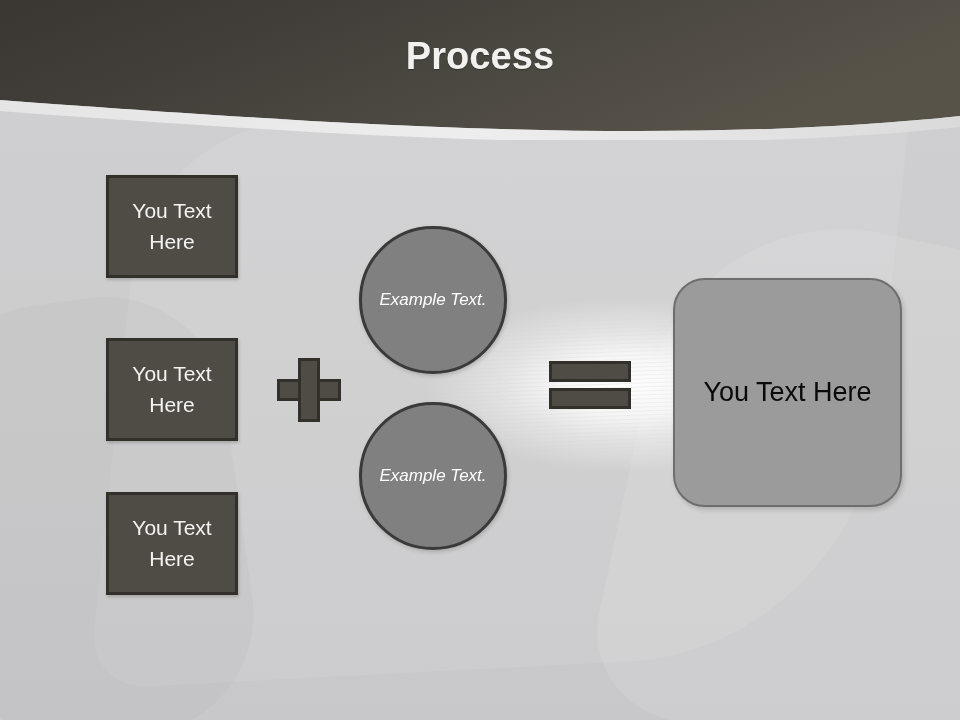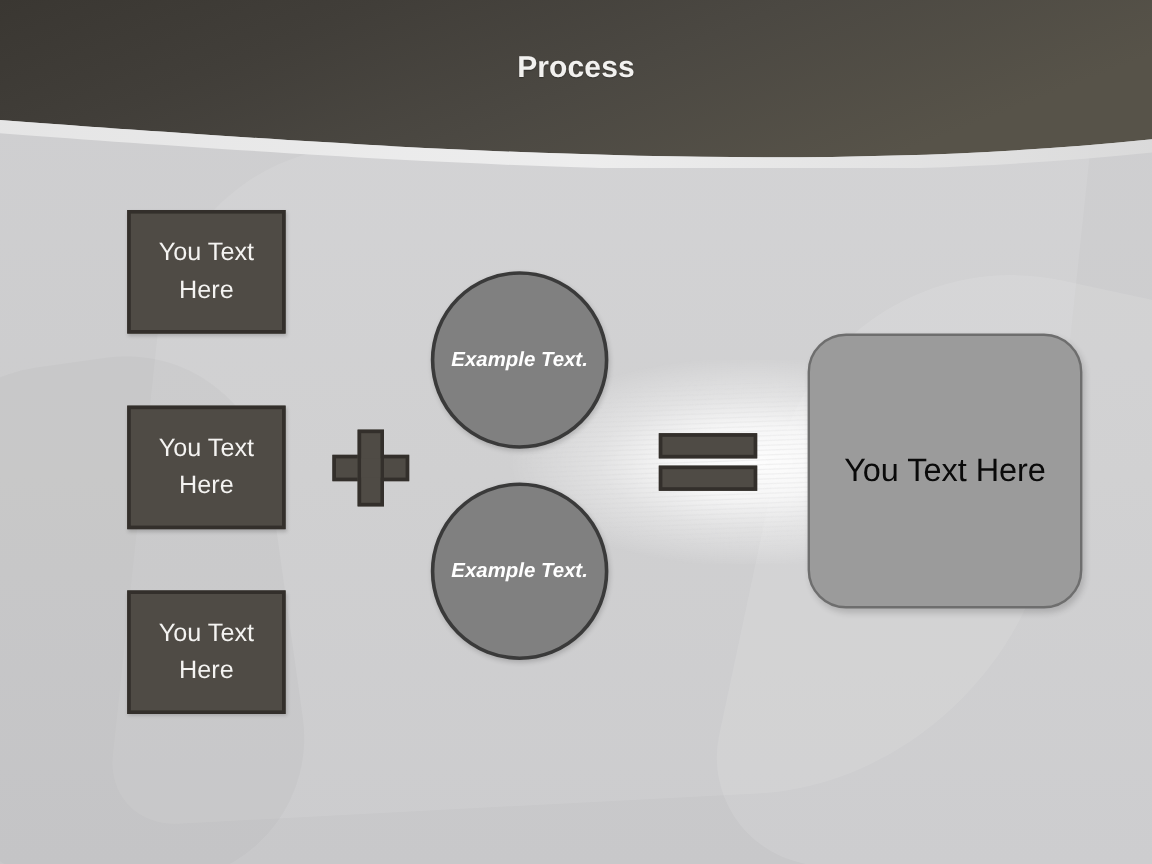--- a/index.html
+++ b/index.html
@@ -99,21 +99,21 @@
   .header-title {
     position: absolute;
     left: 0;
     top: 0;
     width: 960px;
     height: 112px;
     display: flex;
     align-items: center;
     justify-content: center;
     color: #f2f1ef;
-    font-size: 25px;
+    font-size: 38px;
     letter-spacing: 0.1px;
     white-space: nowrap;
     text-shadow: 0 1px 1px rgba(0,0,0,0.30);
     gap: 23px;
   }
   .header-title .strong { font-weight: bold; }
   .header-title .rest  { font-weight: normal; }
 
   
   .box {
@@ -167,21 +167,21 @@
     border-radius: 50%;
     background: #808080;
     border: 3px solid #3a3a3a;
     box-sizing: border-box;
     display: flex;
     align-items: center;
     justify-content: center;
     text-align: right;
     color: #ffffff;
     font-size: 17px;
-    font-weight: bold;
+    font-weight: normal;
     font-style: italic;
     line-height: 1.5;
     box-shadow: 1px 2px 4px rgba(0,0,0,0.18);
   }
   #circle1 { left: 359px; top: 226px; }
   #circle2 { left: 359px; top: 402px; }
 
   
   .equals {
     position: absolute;

